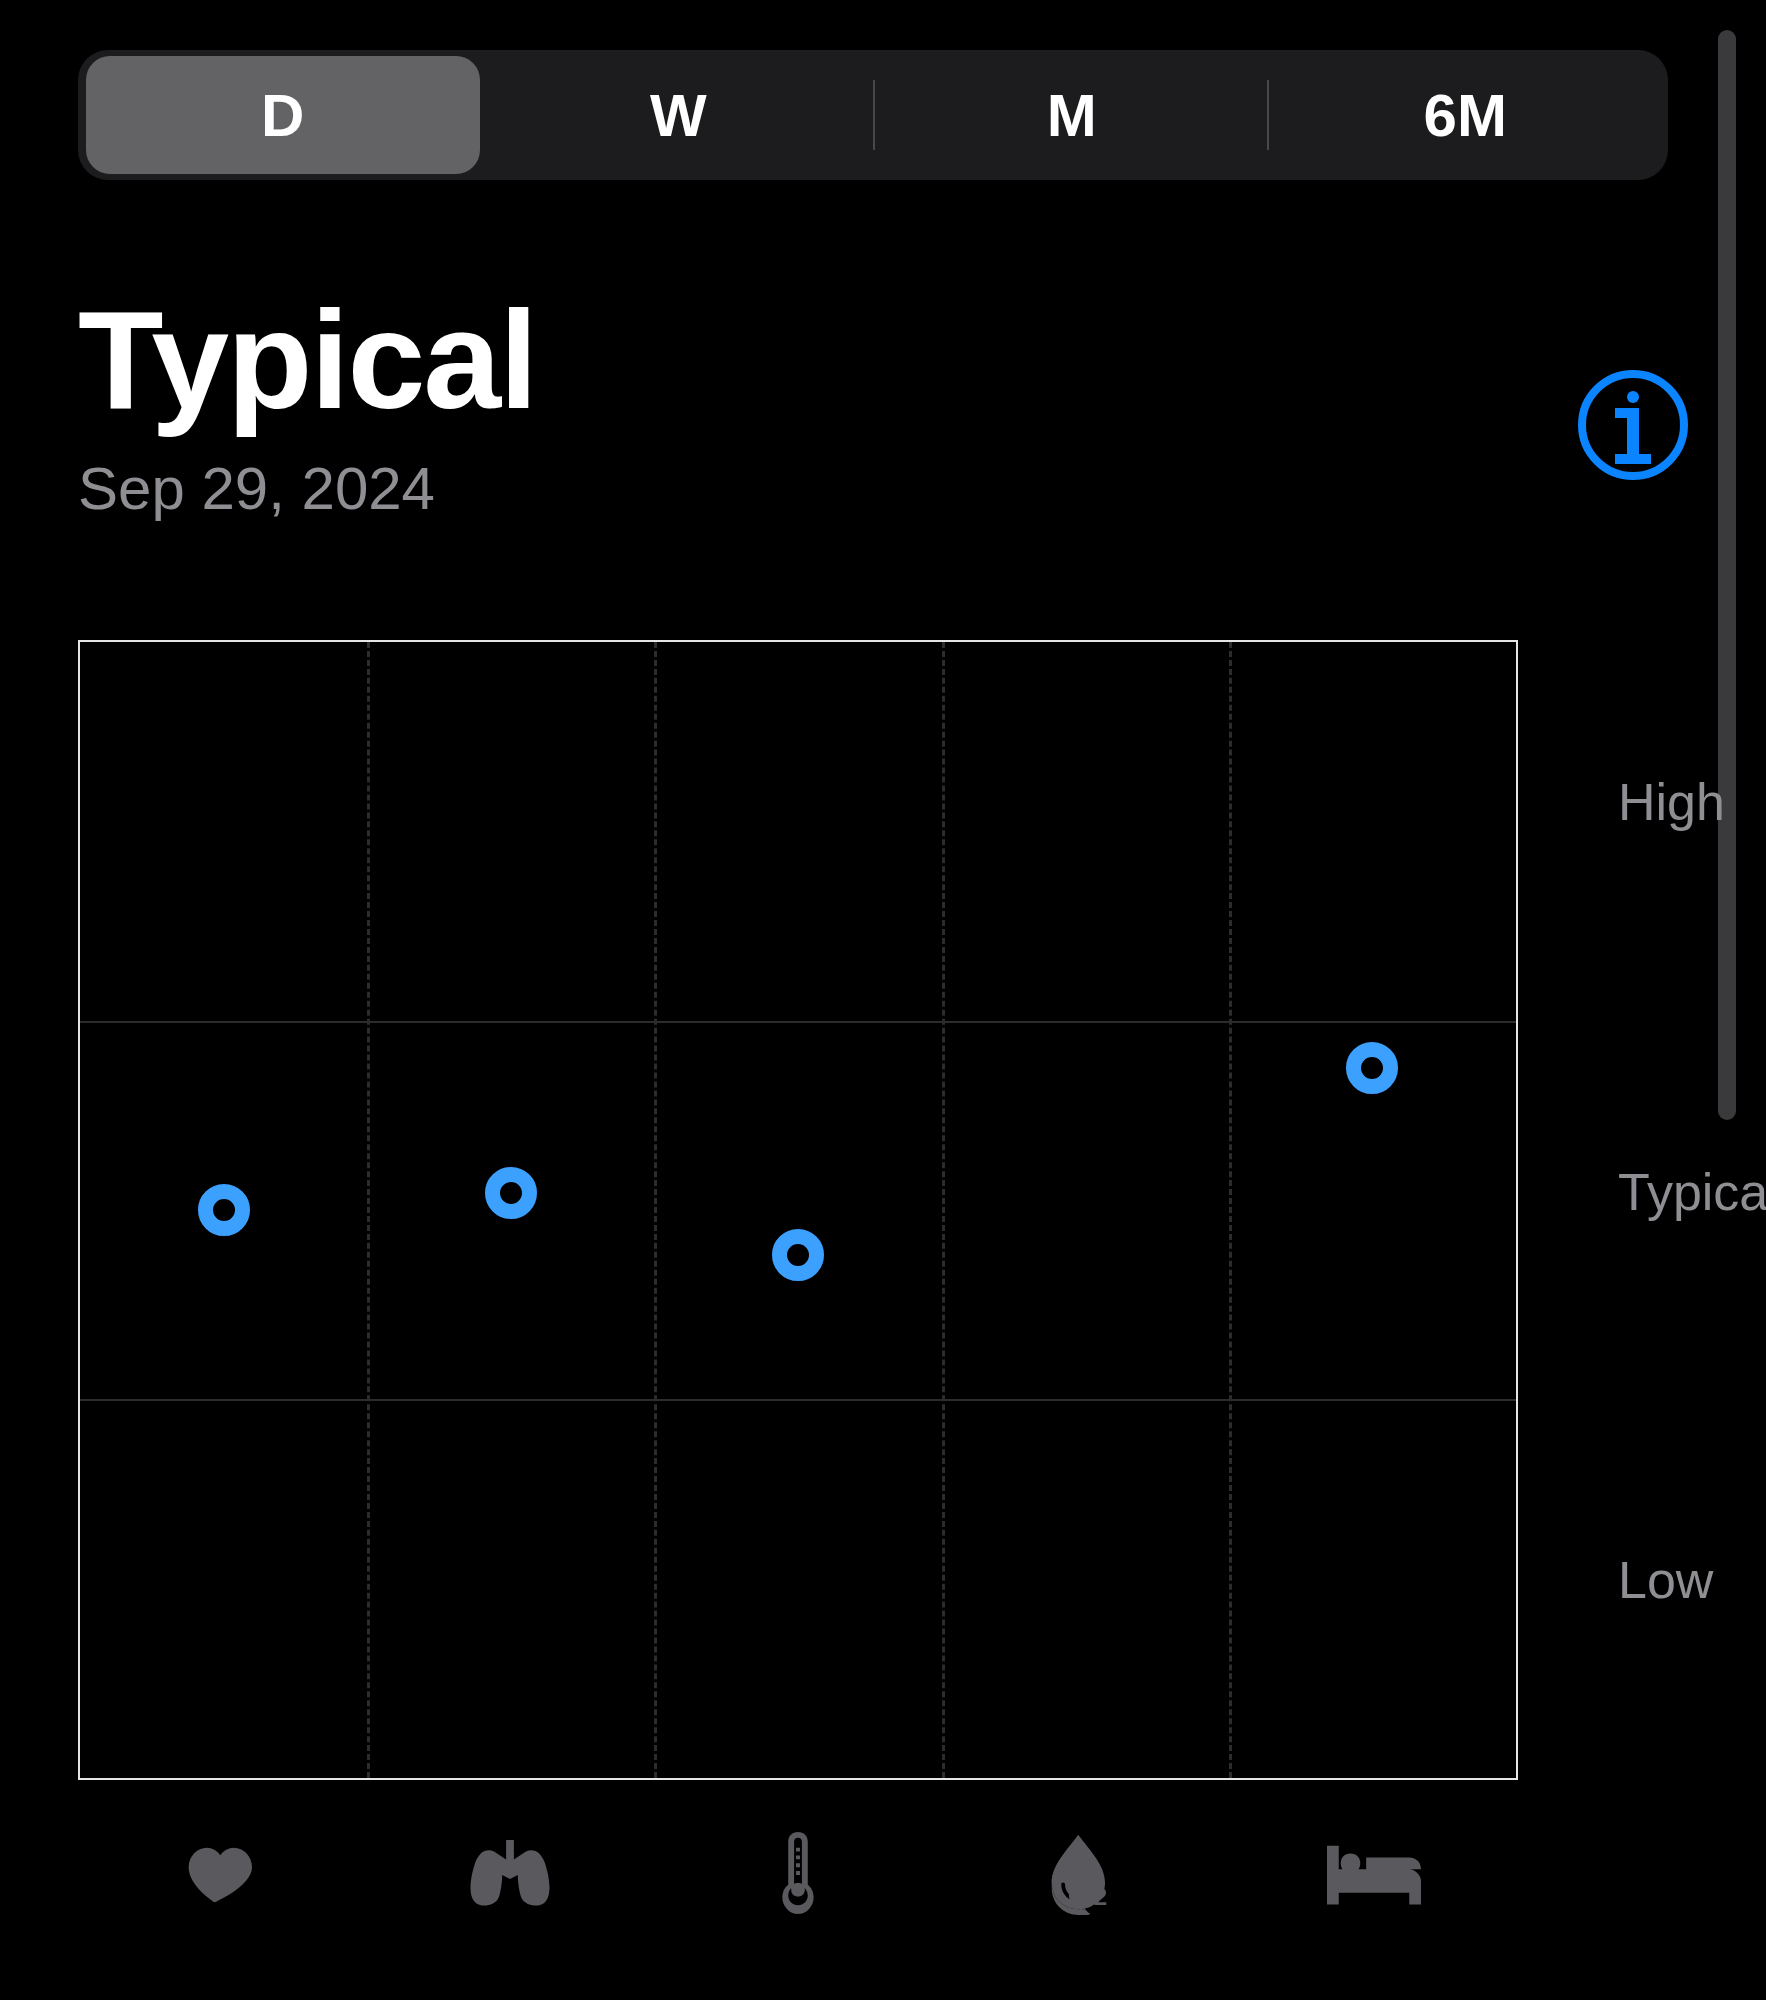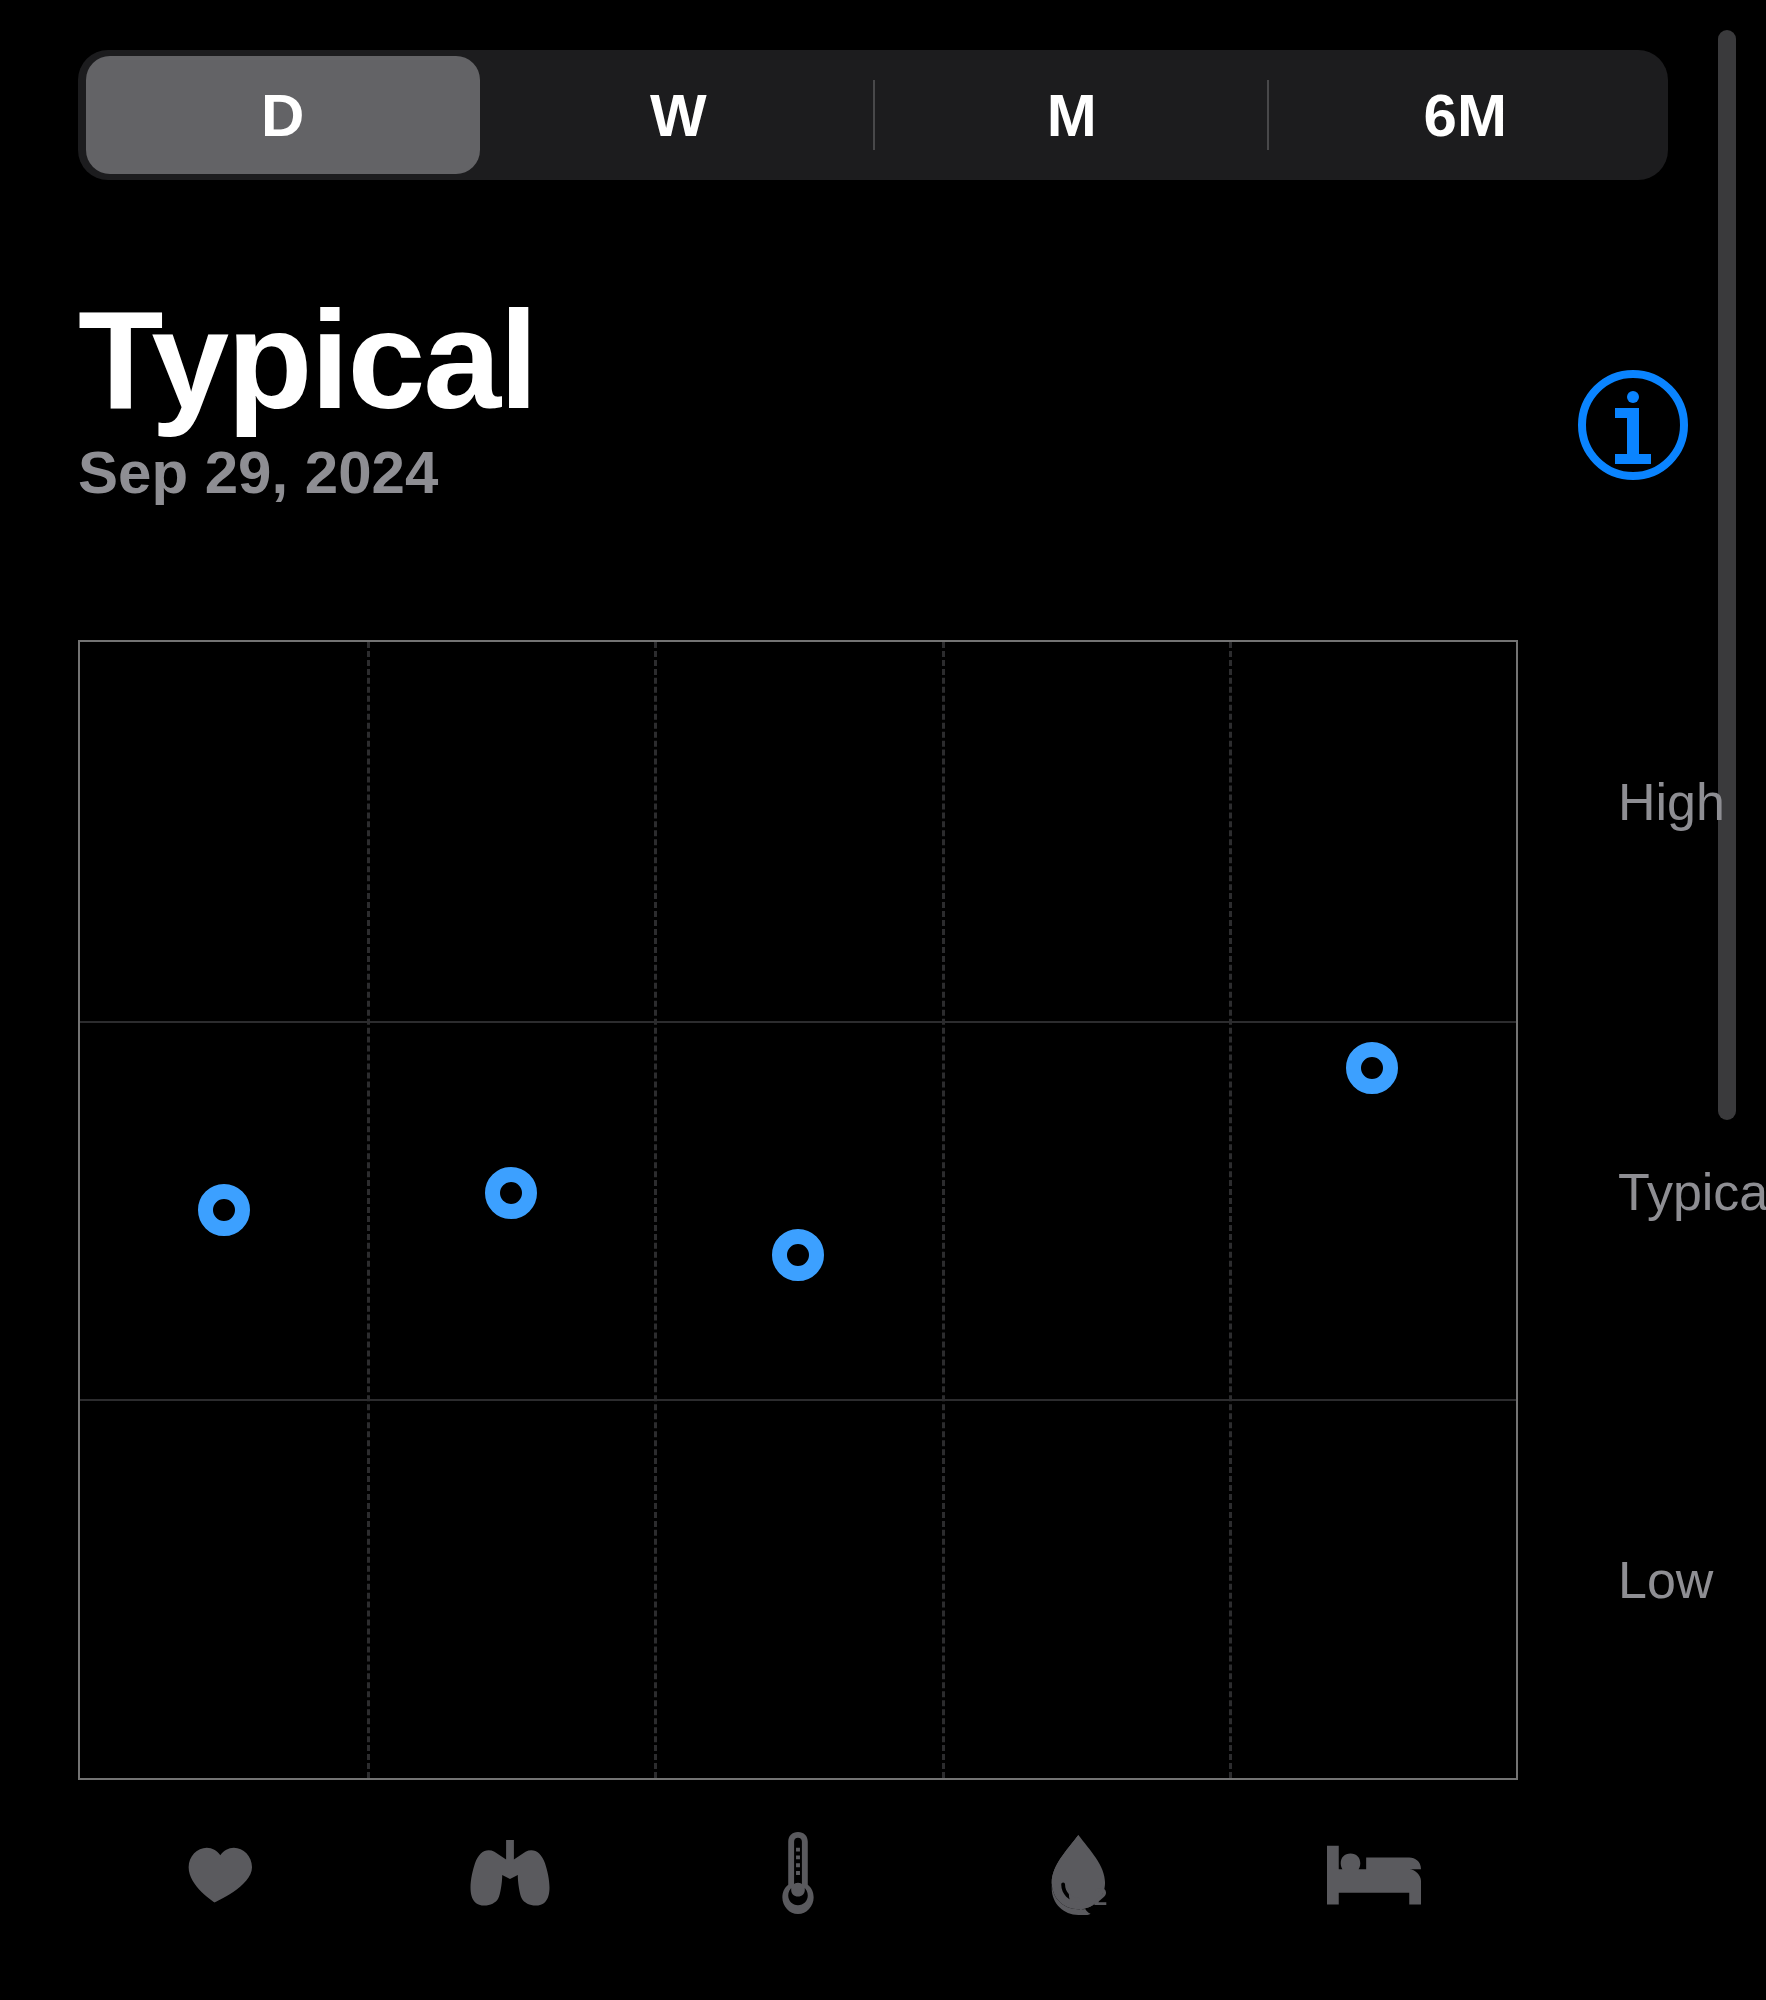--- a/index.html
+++ b/index.html
@@ -74,22 +74,22 @@
     .title-block { display: flex; flex-direction: column; }
     .status-title {
       font-size: 140px;
       font-weight: 700;
       line-height: 1;
       letter-spacing: -2px;
     }
     .date {
       font-size: 60px;
       color: #8e8e93;
-      font-weight: 700;
-      margin-top: 8px;
+      font-weight: 400;
+      margin-top: 24px;
     }
     .info-btn {
       margin-top: 80px;
       width: 110px;
       height: 110px;
       border: 8px solid #0a84ff;
       border-radius: 50%;
       display: flex;
       align-items: center;
       justify-content: center;
@@ -110,21 +110,21 @@
     .info-btn .i-cap {
       width: 24px; height: 10px; background:#0a84ff;
       position:absolute; transform: translate(-6px,-12px);
     }
     .chart {
       position: absolute;
       top: 640px;
       left: 78px;
       width: 1440px;
       height: 1140px;
-      border: 2px solid #737373;
+      border: 2px solid #e5e5e5;
     }
     .hline {
       position: absolute;
       left: 0; right: 0;
       height: 2px;
       background: #2c2c2e;
     }
     .vline {
       position: absolute;
       top: 0; bottom: 0;

